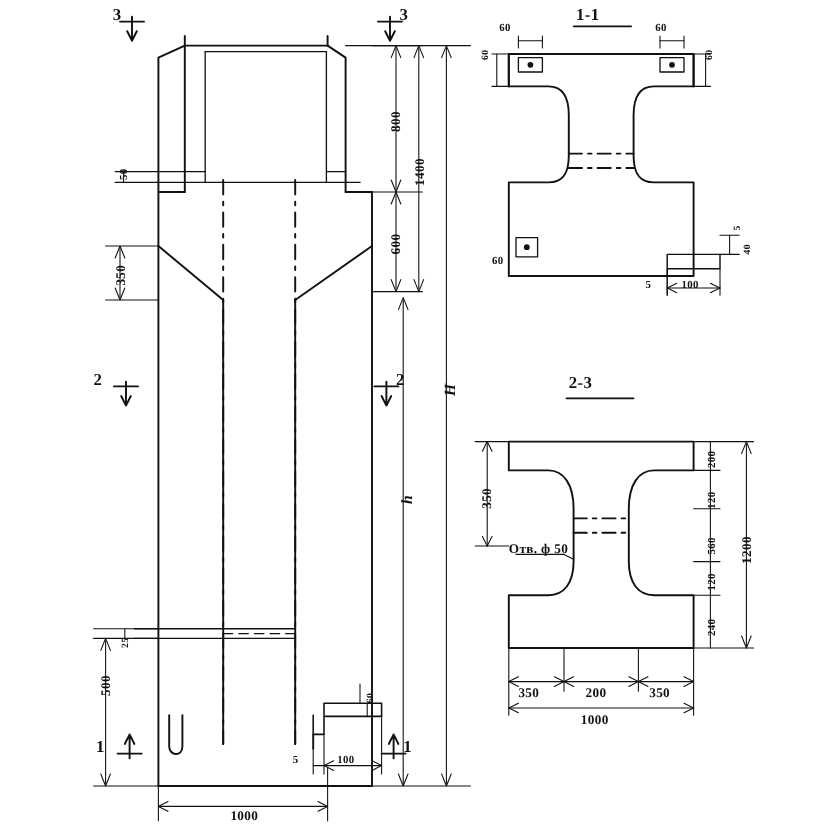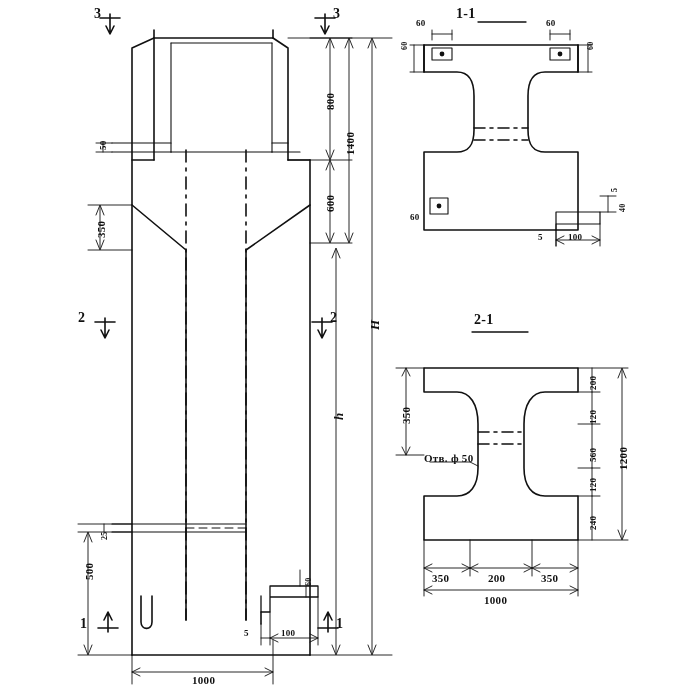--- a/index.html
+++ b/index.html
@@ -316,32 +316,32 @@
 <div class="lbl ital rot90" style="left:367px; top:330px; font-size:13px;">H</div>
 <div class="lbl rot90" style="left:95px; top:238px;">350</div>
 <div class="lbl rot90" style="left:83px; top:580px;">500</div>
 <div class="lbl tiny rot90" style="left:100px; top:540px;">25</div>
 <div class="lbl small rot90" style="left:98px; top:150px;">50</div>
 <div class="lbl" style="left:192px; top:674px;">1000</div>
 <div class="lbl small" style="left:244px; top:628px;">5</div>
 <div class="lbl small" style="left:281px; top:628px;">100</div>
 <div class="lbl tiny rot90" style="left:304px; top:586px;">60</div>
 
-<div class="lbl big" style="left:456px; top:6px;">1-1</div>
+<div class="lbl big" style="left:480px; top:6px;">1-1</div>
 <div class="lbl small" style="left:416px; top:18px;">60</div>
 <div class="lbl small" style="left:546px; top:18px;">60</div>
 <div class="lbl tiny rot90" style="left:400px; top:50px;">60</div>
 <div class="lbl tiny rot90" style="left:586px; top:50px;">60</div>
 <div class="lbl small" style="left:410px; top:212px;">60</div>
 <div class="lbl small" style="left:538px; top:232px;">5</div>
 <div class="lbl small" style="left:568px; top:232px;">100</div>
 <div class="lbl tiny rot90" style="left:610px; top:192px;">5</div>
 <div class="lbl tiny rot90" style="left:618px; top:212px;">40</div>
 
-<div class="lbl big" style="left:474px; top:312px;">2-1</div>
+<div class="lbl big" style="left:474px; top:312px;">2-3</div>
 <div class="lbl rot90" style="left:400px; top:424px;">350</div>
 <div class="lbl rot90" style="left:617px; top:470px;">1200</div>
 <div class="lbl small rot90" style="left:588px; top:390px;">200</div>
 <div class="lbl small rot90" style="left:588px; top:424px;">120</div>
 <div class="lbl small rot90" style="left:588px; top:462px;">560</div>
 <div class="lbl small rot90" style="left:588px; top:492px;">120</div>
 <div class="lbl small rot90" style="left:588px; top:530px;">240</div>
 <div class="lbl" style="left:432px; top:572px;">350</div>
 <div class="lbl" style="left:488px; top:572px;">200</div>
 <div class="lbl" style="left:541px; top:572px;">350</div>

